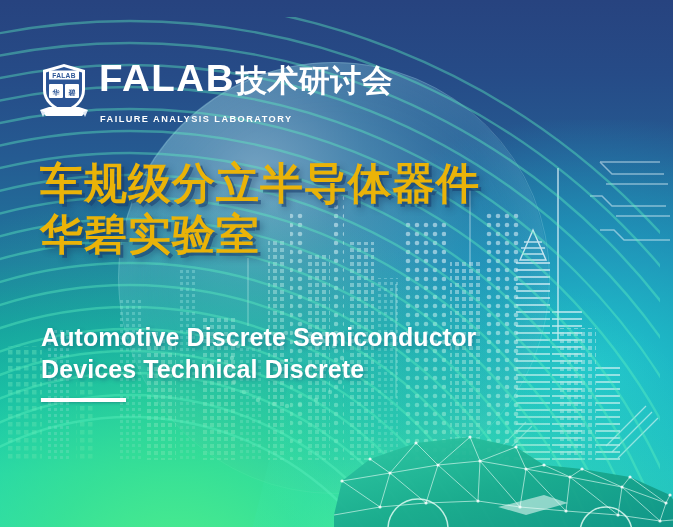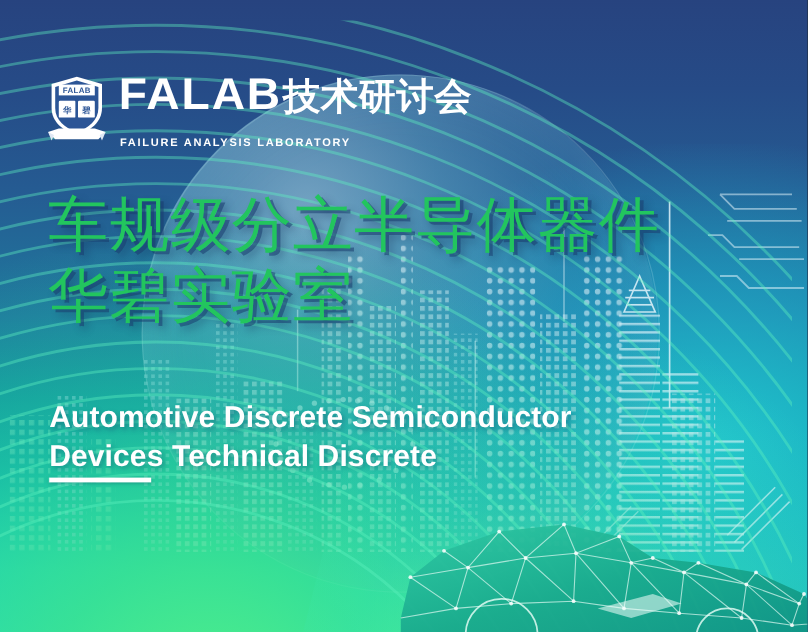--- a/index.html
+++ b/index.html
@@ -176,37 +176,37 @@
     letter-spacing: 1.45px;
     white-space: nowrap;
   }
 
   
   .headline {
     position: absolute;
     left: 40px;
     top: 158px;
     z-index: 40;
-    color: #22c55e;
+    color: #eab308;
     font-family: "DejaVu Sans", "Liberation Sans", sans-serif;
-    font-weight: 400;
-    font-size: 50px;
+    font-weight: 700;
+    font-size: 43px;
     line-height: 1.18;
     letter-spacing: 1px;
     text-shadow:
       3px 3px 0 rgba(25,60,110,0.55),
       5px 5px 7px rgba(18,45,85,0.45);
   }
   .headline .hl-line { display: block; white-space: nowrap; }
 
   
   .subtitle {
     position: absolute;
     left: 41px;
-    top: 333px;
+    top: 322px;
     z-index: 40;
     color: #ffffff;
     font-size: 25px;
     font-weight: 700;
     line-height: 1.27;
     letter-spacing: 0.1px;
     text-shadow: 2px 2px 4px rgba(20,70,110,0.42);
   }
   .subtitle .st-line { display: block; white-space: nowrap; }
 

